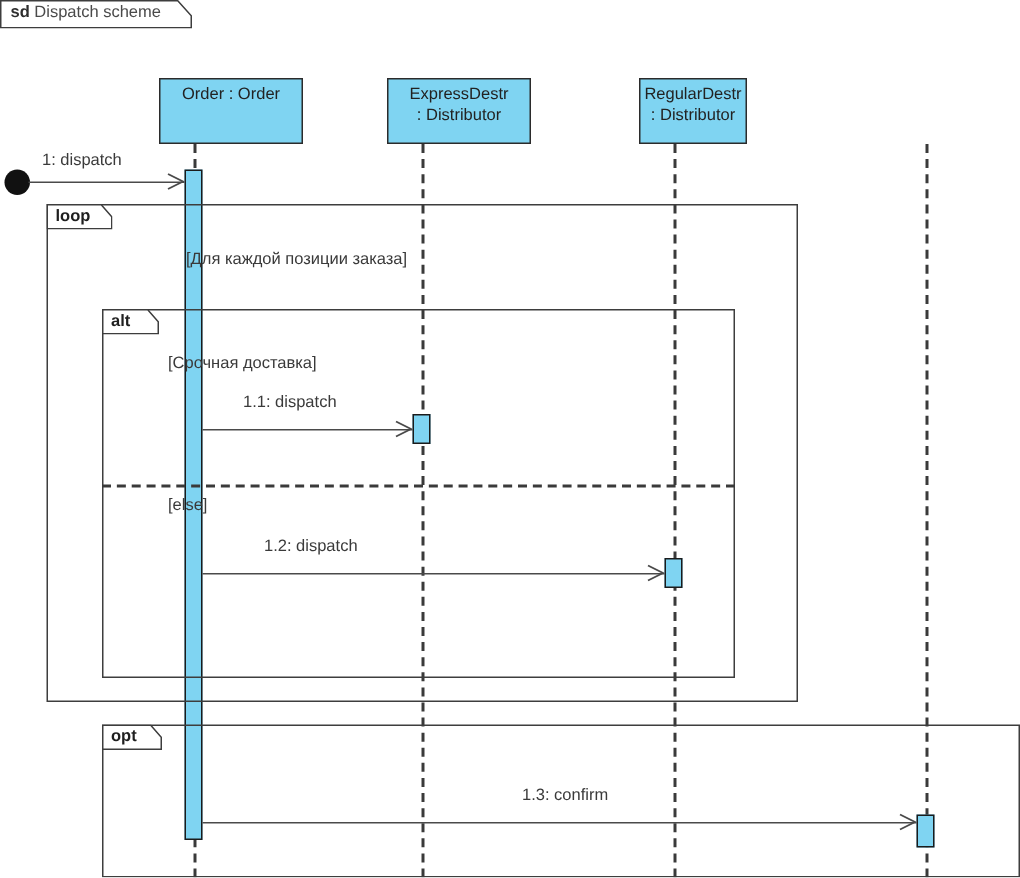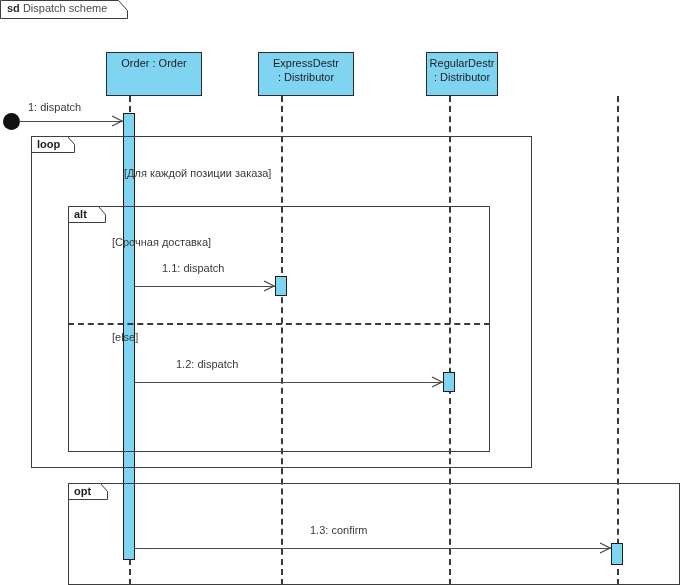--- a/index.html
+++ b/index.html
@@ -211,15 +211,15 @@
   <div class="msg-line" style="left:135px; top:382px; width:308px;"></div>
   <svg class="msg-arrow" viewBox="0 0 12 12" style="left:431px; top:376px;">
     <path d="M1,1 L11,6 L1,11" fill="none" stroke="#4a4a4a" stroke-width="1.3"></path>
   </svg>
   <div class="msg-label" style="left:176px; top:358px;">1.2: dispatch</div>
 
   <div class="msg-line" style="left:135px; top:548px; width:476px;"></div>
   <svg class="msg-arrow" viewBox="0 0 12 12" style="left:599px; top:542px;">
     <path d="M1,1 L11,6 L1,11" fill="none" stroke="#4a4a4a" stroke-width="1.3"></path>
   </svg>
-  <div class="msg-label" style="left:310px; top:524px;">1.3: confirm</div>
+  <div class="msg-label" style="left:348px; top:524px;">1.3: confirm</div>
 
 </div>
 
 </body></html>

